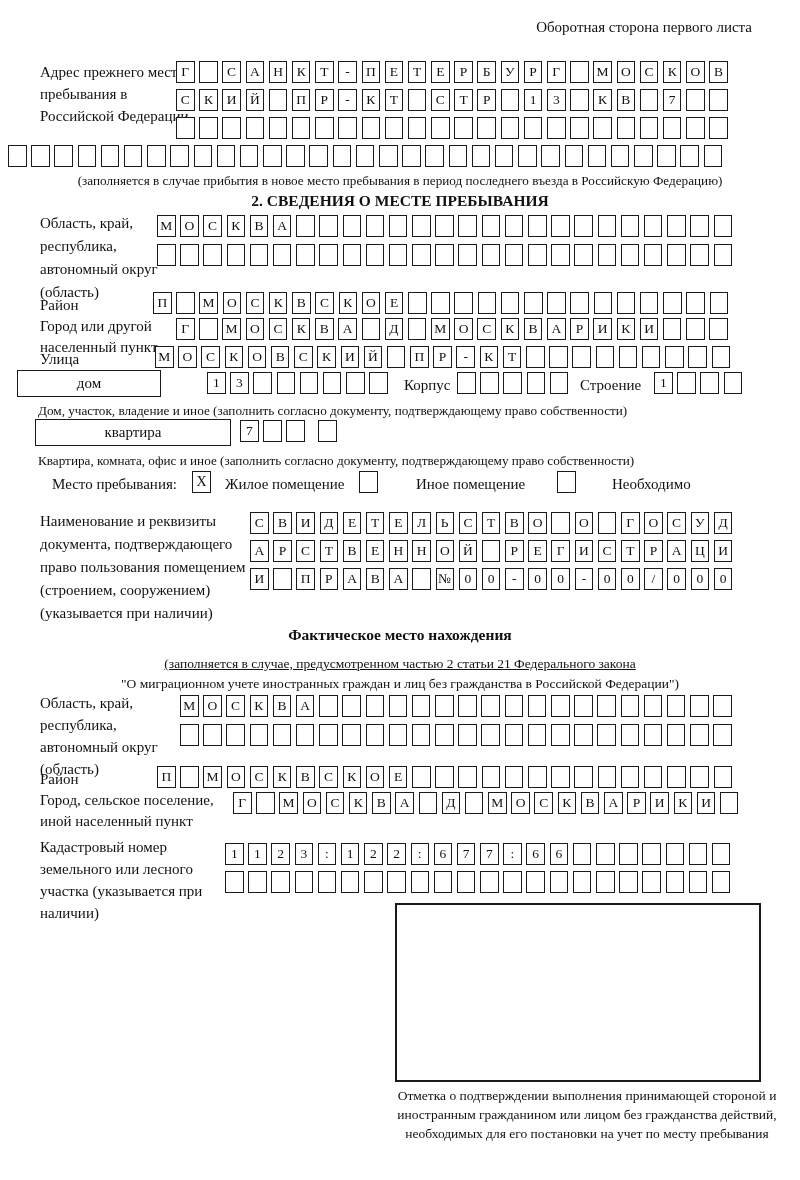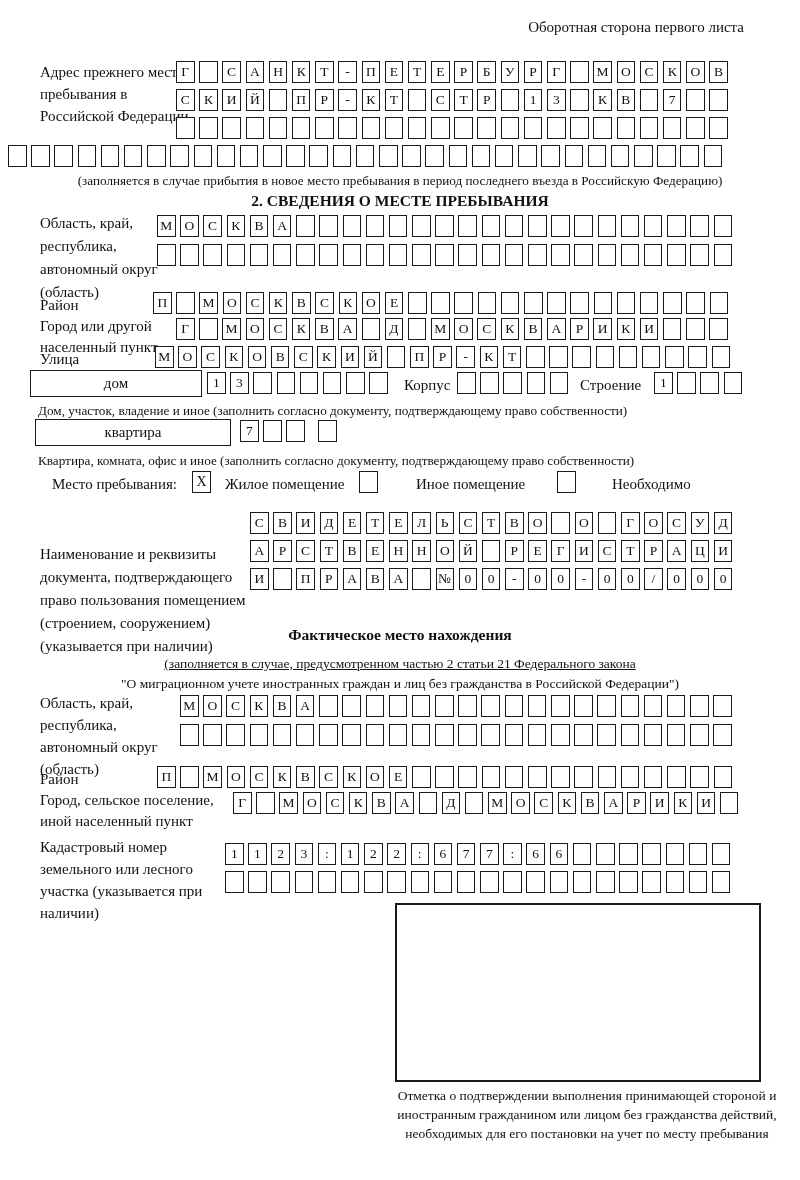--- a/index.html
+++ b/index.html
@@ -37,21 +37,21 @@
     display:inline-flex;align-items:center;justify-content:center;
     font-size:14px;background:#fff;
   }
   .stamp-box{border:2px solid #1a1a1a;background:#fff;}
 </style>
 </head>
 <body>
 
 <div class="page">
 
-  <div class="abs lbl" style="top:16px;right:56px;">Оборотная сторона первого листа</div>
+  <div class="abs lbl" style="top:16px;right:48px;">Оборотная сторона первого листа</div>
 
   <div class="abs lbl" style="top:61px;left:40px;width:150px;">Адрес прежнего места пребывания в Российской Федерации</div>
   <div class="abs cellrow" style="top:61px;left:176px;">
       <span class="cell">Г</span>
       <span class="cell"></span>
       <span class="cell">С</span>
       <span class="cell">А</span>
       <span class="cell">Н</span>
       <span class="cell">К</span>
       <span class="cell">Т</span>
@@ -297,21 +297,21 @@
       <span class="cell"></span>
       <span class="cell"></span>
       <span class="cell"></span>
       <span class="cell"></span>
       <span class="cell"></span>
       <span class="cell"></span>
       <span class="cell"></span>
       <span class="cell"></span>
     </div>
 
-  <div class="abs bigbox-label" style="top:370px;left:30px;width:172px;height:27px;">дом</div>
+  <div class="abs bigbox-label" style="top:370px;left:17px;width:144px;height:27px;">дом</div>
   <div class="abs cellrow" style="top:372px;left:207px;">
       <span class="cell">1</span>
       <span class="cell">3</span>
       <span class="cell"></span>
       <span class="cell"></span>
       <span class="cell"></span>
       <span class="cell"></span>
       <span class="cell"></span>
       <span class="cell"></span>
     </div>
@@ -344,21 +344,21 @@
   <div class="abs cap" style="top:452px;left:38px;width:740px;">Квартира, комната, офис и иное (заполнить согласно документу, подтверждающему право собственности)</div>
 
   <div class="abs lbl" style="top:473px;left:52px;">Место пребывания:</div>
   <span class="abs chk" style="top:471px;left:192px;">X</span>
   <div class="abs lbl" style="top:473px;left:225px;">Жилое помещение</div>
   <span class="abs chk" style="top:471px;left:359px;"></span>
   <div class="abs lbl" style="top:473px;left:416px;">Иное помещение</div>
   <span class="abs chk" style="top:471px;left:557px;"></span>
   <div class="abs lbl" style="top:473px;left:612px;">Необходимо</div>
 
-  <div class="abs lbl" style="top:543px;left:40px;width:208px;line-height:23px;">Наименование и реквизиты документа, подтверждающего право пользования помещением (строением, сооружением) (указывается при наличии)</div>
+  <div class="abs lbl" style="top:510px;left:40px;width:208px;line-height:23px;">Наименование и реквизиты документа, подтверждающего право пользования помещением (строением, сооружением) (указывается при наличии)</div>
   <div class="abs cellrow" style="top:512px;left:250px;">
       <span class="cell">С</span>
       <span class="cell">В</span>
       <span class="cell">И</span>
       <span class="cell">Д</span>
       <span class="cell">Е</span>
       <span class="cell">Т</span>
       <span class="cell">Е</span>
       <span class="cell">Л</span>
       <span class="cell">Ь</span>

